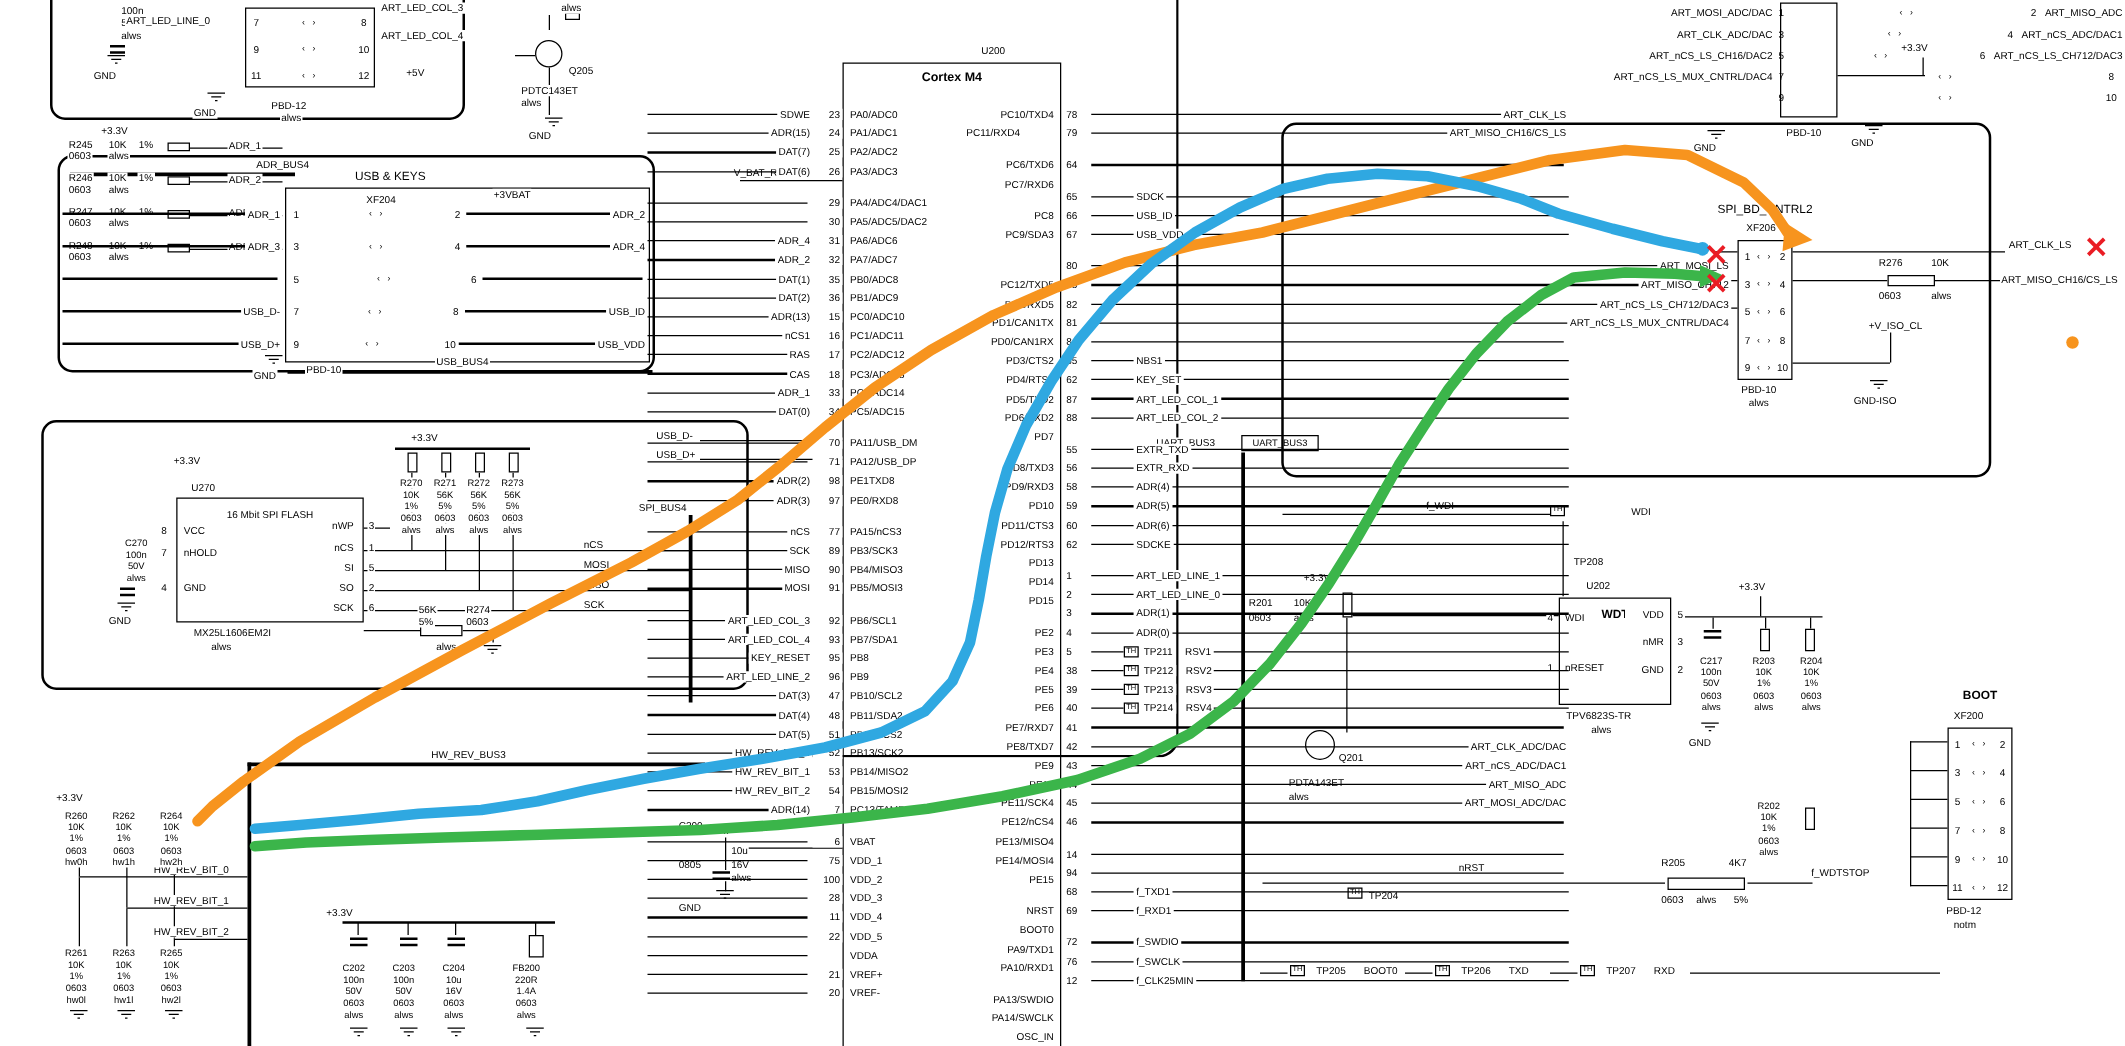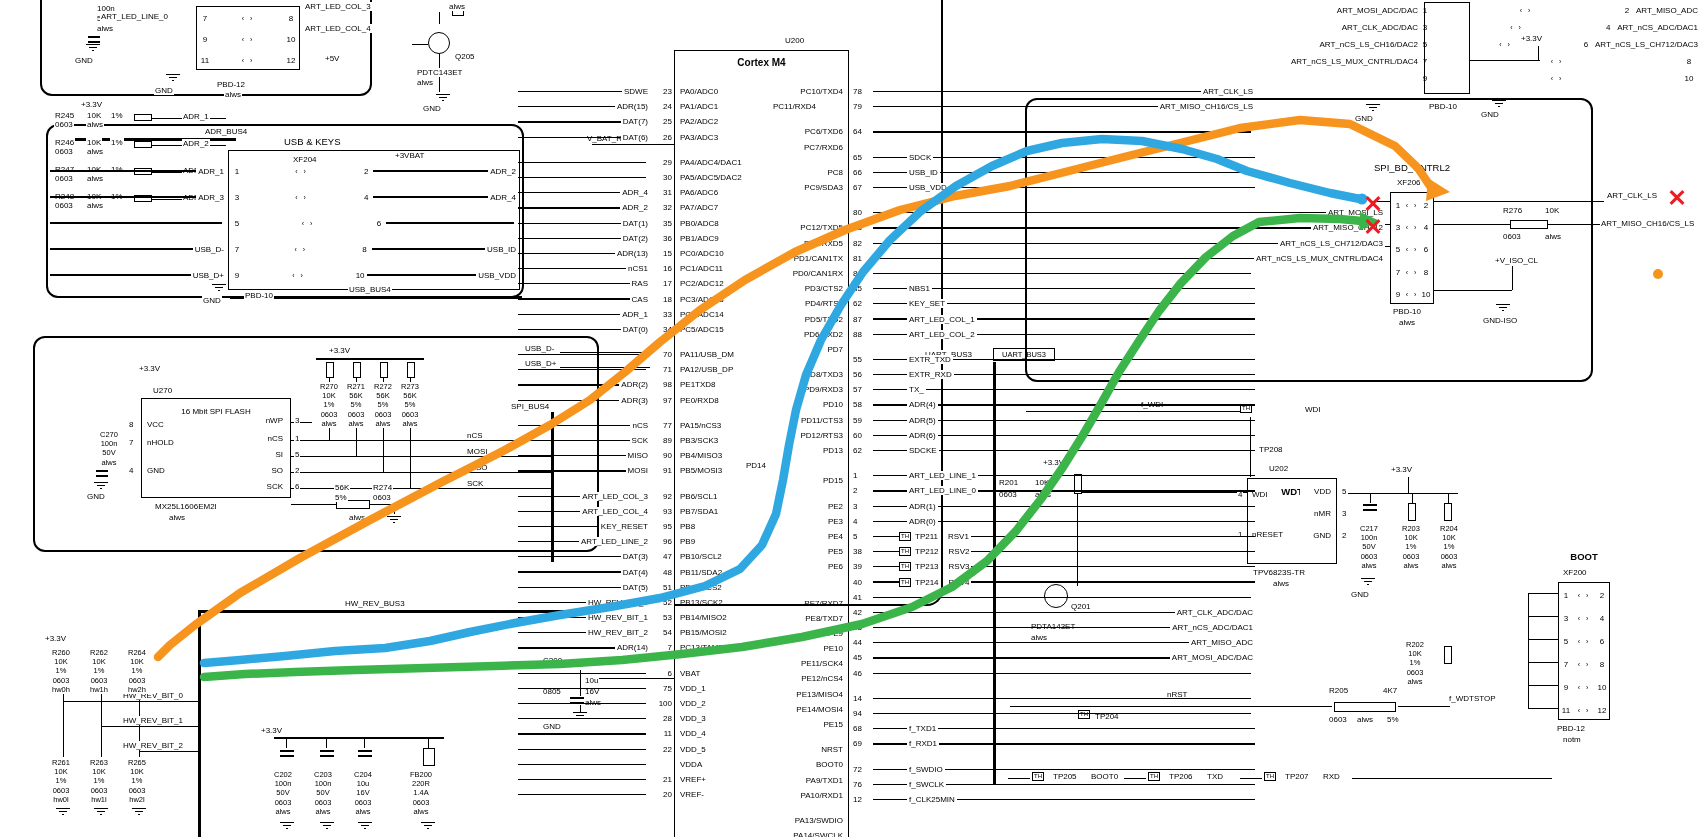--- a/index.html
+++ b/index.html
@@ -1188,21 +1188,21 @@
       </div>
       <div class="irow" style="justify-content: flex-end;">
         <span class="pt">PD11/CTS3</span>
       </div>
       <div class="irow" style="justify-content: flex-end;">
         <span class="pt">PD12/RTS3</span>
       </div>
       <div class="irow" style="justify-content: flex-end;">
         <span class="pt">PD13</span>
       </div>
-      <div class="irow" style="">
+      <div class="irow" style="justify-content: flex-end;">
         <span class="pt">PD14</span>
       </div>
       <div class="irow" style="justify-content: flex-end;">
         <span class="pt">PD15</span>
       </div>
       <div class="isp"></div>
       <div class="irow" style="justify-content: flex-end;">
         <span class="pt">PE2</span>
       </div>
       <div class="irow" style="justify-content: flex-end;">
@@ -1210,21 +1210,21 @@
       </div>
       <div class="irow" style="justify-content: flex-end;">
         <span class="pt">PE4</span>
       </div>
       <div class="irow" style="justify-content: flex-end;">
         <span class="pt">PE5</span>
       </div>
       <div class="irow" style="justify-content: flex-end;">
         <span class="pt">PE6</span>
       </div>
-      <div class="irow" style="justify-content: flex-end; margin-top: 21px;">
+      <div class="irow" style="justify-content: flex-end;">
         <span class="pt">PE7/RXD7</span>
       </div>
       <div class="irow" style="justify-content: flex-end;">
         <span class="pt">PE8/TXD7</span>
       </div>
       <div class="irow" style="justify-content: flex-end;">
         <span class="pt">PE9</span>
       </div>
       <div class="irow" style="justify-content: flex-end;">
         <span class="pt">PE10</span>
@@ -1370,27 +1370,20 @@
         <span class="pnl">55</span>
         <i class="wf" style="width: 34px;"></i>
         <span class="nn">EXTR_TXD</span>
         <i class="wl"></i>
         <span class="g130"></span>
       </div>
       <div class="irow">
         <span class="pnl">56</span>
         <i class="wf" style="width: 34px;"></i>
         <span class="nn">EXTR_RXD</span>
-        <i class="wl"></i>
-        <span class="g130"></span>
-      </div>
-      <div class="irow">
-        <span class="pnl">57</span>
-        <i class="wf" style="width: 34px;"></i>
-        <span class="nn">TX_</span>
         <i class="wl"></i>
         <span class="g130"></span>
       </div>
       <div class="irow">
         <span class="pnl">58</span>
         <i class="wf" style="width: 34px;"></i>
         <span class="nn">ADR(4)</span>
         <i class="wl"></i>
         <span class="g130"></span>
       </div>

